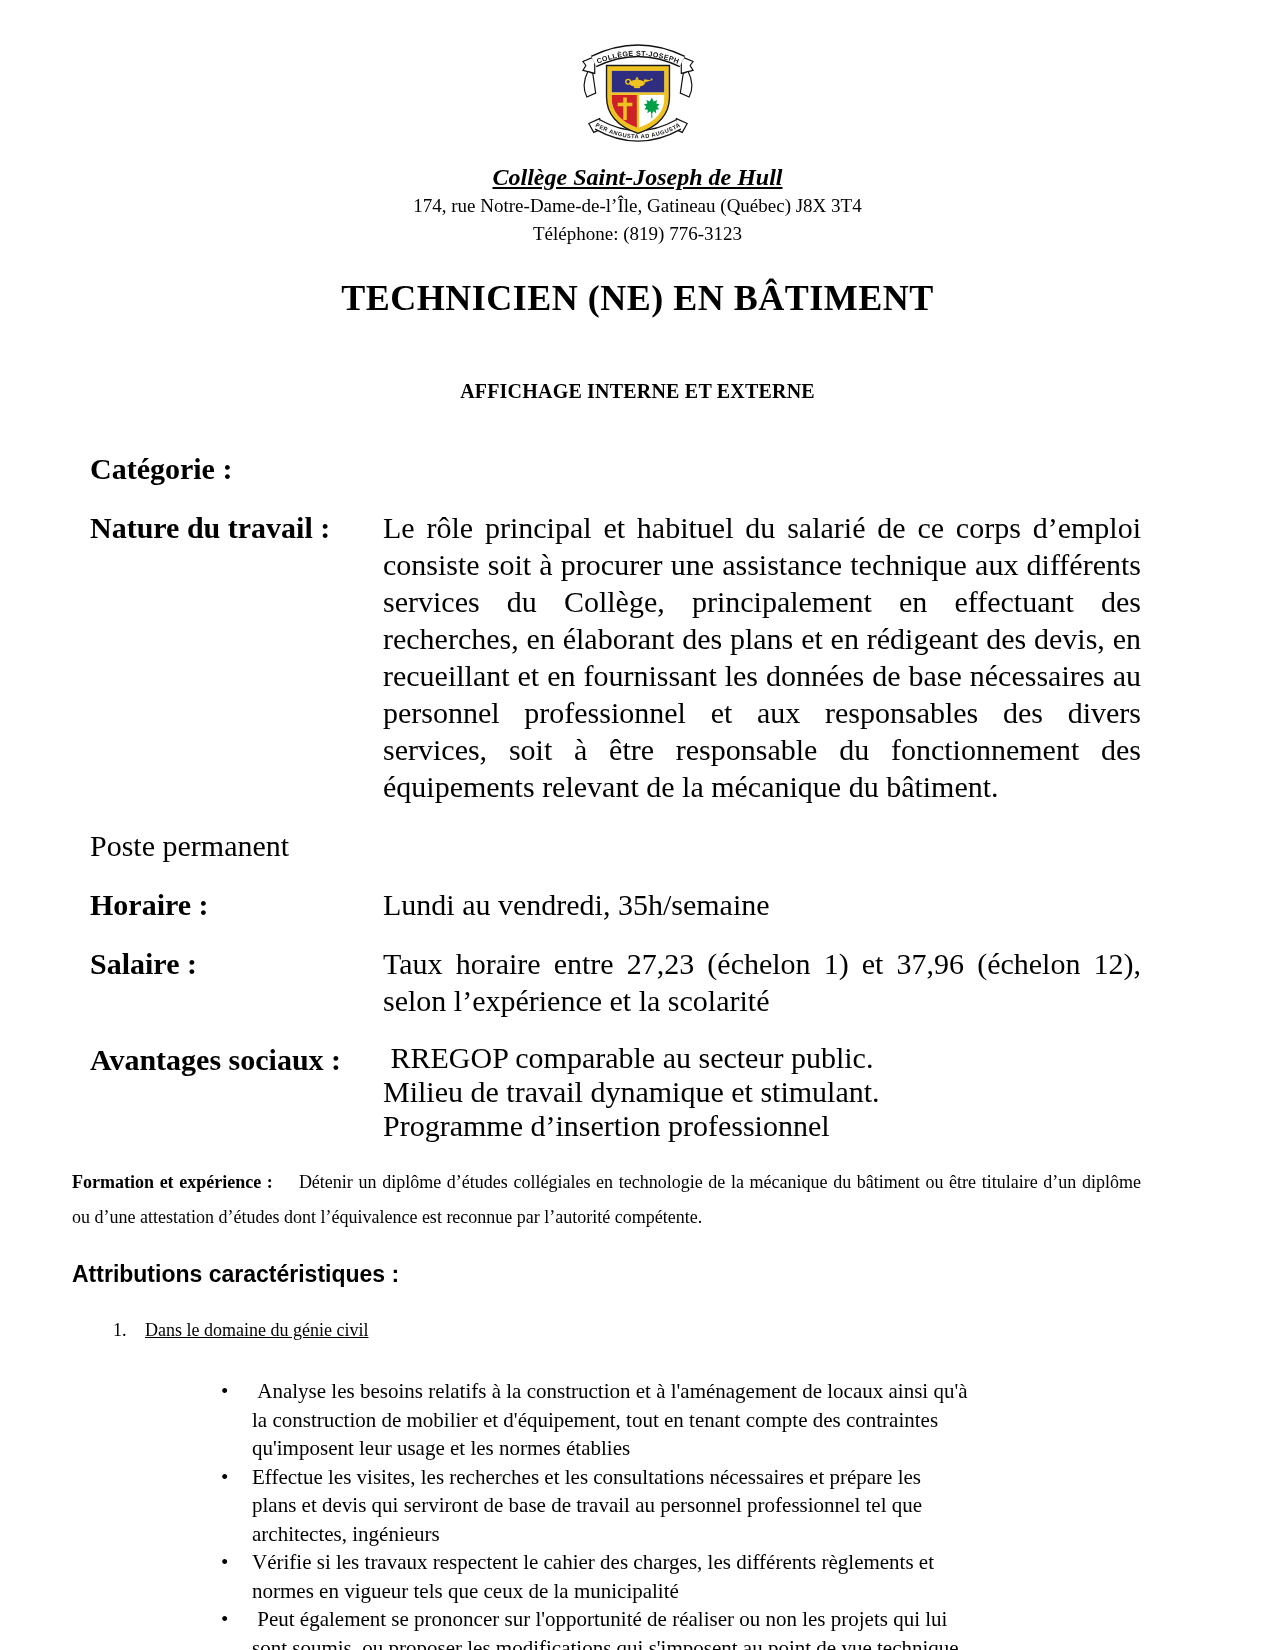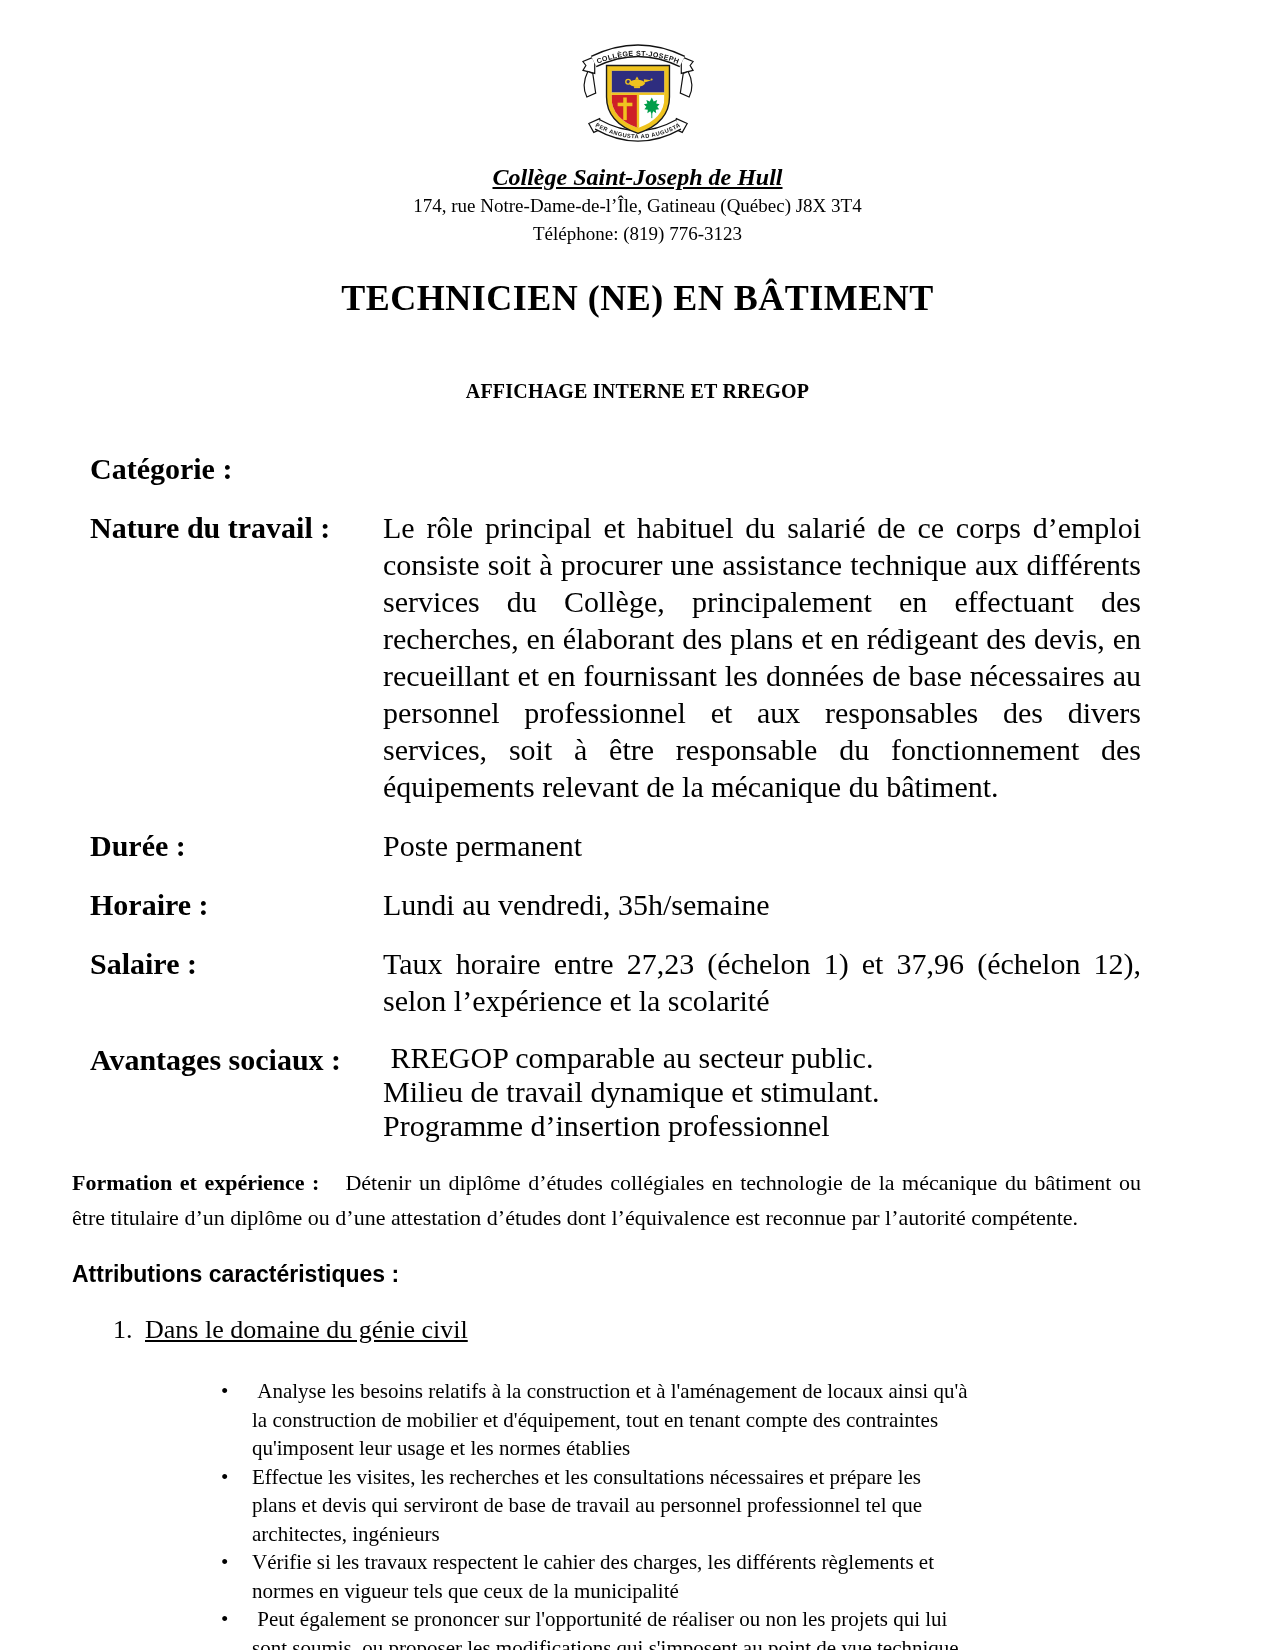--- a/index.html
+++ b/index.html
@@ -12,25 +12,25 @@
   .college-name{font-size:24px;font-weight:bold;font-style:italic;text-align:center;margin-top:2px;line-height:30px;text-decoration:underline;}
   .header-line{font-size:19px;line-height:28px;text-align:center;}
   .doc-title{margin-top:32px;font-size:36px;font-weight:bold;text-align:center;letter-spacing:.5px;line-height:36px;}
   .doc-subtitle{margin-top:62px;font-size:20px;font-weight:bold;text-align:center;letter-spacing:.2px;line-height:26px;}
   .fields{margin:46px 134px 0 90px;}
   .field-row{display:grid;grid-template-columns:293px 1fr;margin-bottom:22px;font-size:30px;line-height:37px;}
   .field-label{font-weight:bold;}
   .justify{text-align:justify;}
   .lh34 .vline{line-height:34px;}
   .pre{white-space:pre-wrap;}
-  .formation{margin:14px 134px 0 72px;font-size:22px;line-height:35px;text-align:justify;}
+  .formation{margin:14px 134px 0 72px;font-size:18px;line-height:35px;text-align:justify;}
   .formation .flabel{font-weight:bold;}
   .tab-gap{display:inline-block;width:26px;}
   .attr-heading{margin:24px 0 0 72px;font-family:"Liberation Sans","DejaVu Sans",sans-serif;font-size:23px;font-weight:bold;line-height:30px;}
-  .num-line{margin:26px 0 0 113px;font-size:26px;line-height:30px;}
+  .num-line{margin:26px 0 0 113px;font-size:18px;line-height:30px;}
   .num{display:inline-block;width:32px;}
   .num-title{text-decoration:underline;}
   .bullets{margin:32px 0 0 252px;width:716px;padding:0;list-style:none;font-size:21px;line-height:28.5px;}
   .bullets li{position:relative;white-space:pre-wrap;}
   .bullets li::before{content:"\2022";position:absolute;left:-31px;top:0;}
 </style>
 </head>
 <body>
 
 <div class="page">
@@ -104,35 +104,34 @@
         </g>
       </g>
     </svg>
   </div>
 
   <div class="college-name">Collège Saint-Joseph de Hull</div>
   <div class="header-line">174, rue Notre-Dame-de-l’Île, Gatineau (Québec) J8X 3T4</div>
   <div class="header-line">Téléphone: (819) 776-3123</div>
 
   <div class="doc-title">TECHNICIEN (NE) EN BÂTIMENT</div>
-  <div class="doc-subtitle">AFFICHAGE INTERNE ET RREGOP</div>
+  <div class="doc-subtitle">AFFICHAGE INTERNE ET EXTERNE</div>
 
   <div class="fields">
 
     <div class="field-row">
       <div class="field-label">Catégorie :</div>
     </div>
 
     <div class="field-row">
       <div class="field-label">Nature du travail :</div>
       <div class="vline justify">Le rôle principal et habituel du salarié de ce corps d’emploi consiste soit à procurer une assistance technique aux différents services du Collège, principalement en effectuant des recherches, en élaborant des plans et en rédigeant des devis, en recueillant et en fournissant les données de base nécessaires au personnel professionnel et aux responsables des divers services, soit à être responsable du fonctionnement des équipements relevant de la mécanique du bâtiment.</div>
     </div>
 
     <div class="field-row">
-      <div class="field-label">Durée :</div>
       <div class="vline">Poste permanent</div>
     </div>
 
     <div class="field-row">
       <div class="field-label">Horaire :</div>
       <div class="vline">Lundi au vendredi, 35h/semaine</div>
     </div>
 
     <div class="field-row">
       <div class="field-label">Salaire :</div>

